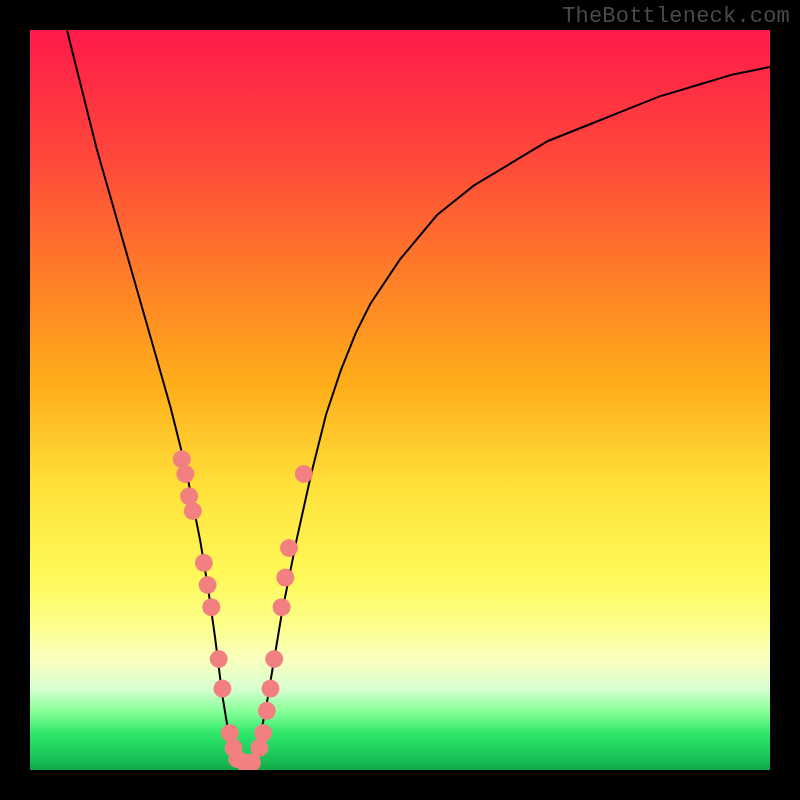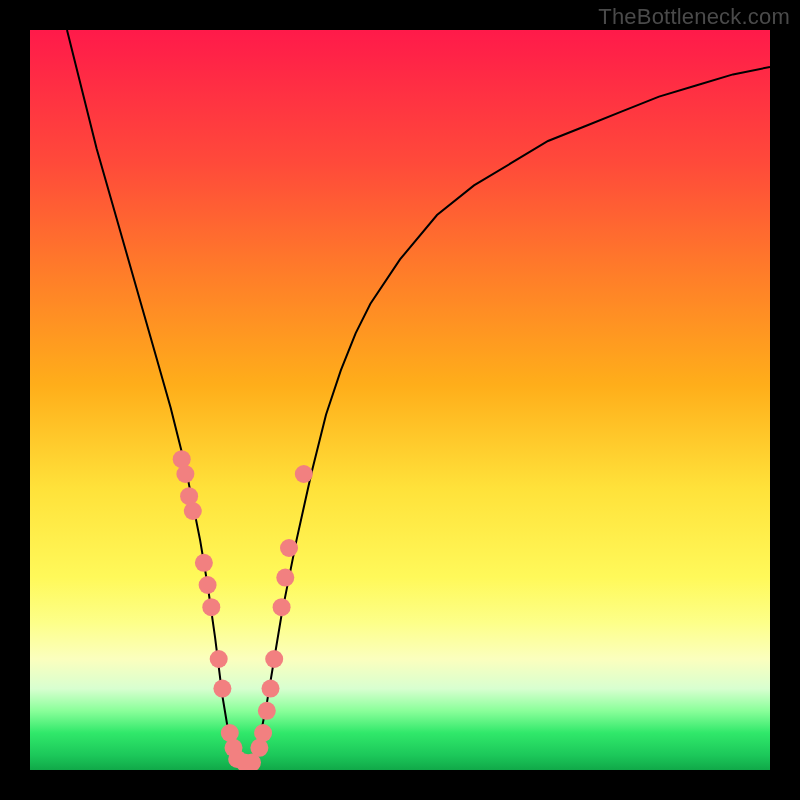--- a/index.html
+++ b/index.html
@@ -42,20 +42,21 @@
   }
   .watermark {
     position: absolute;
     top: 4px;
     right: 10px;
     color: #4a4a4a;
     font-size: 22px;
     font-weight: 500;
     letter-spacing: 0.2px;
     user-select: none;
+    font-family: Liberation Mono, monospace;
   }
   svg.curve {
     position: absolute;
     left: 0;
     top: 0;
     width: 740px;
     height: 740px;
   }
 </style>
 </head>

